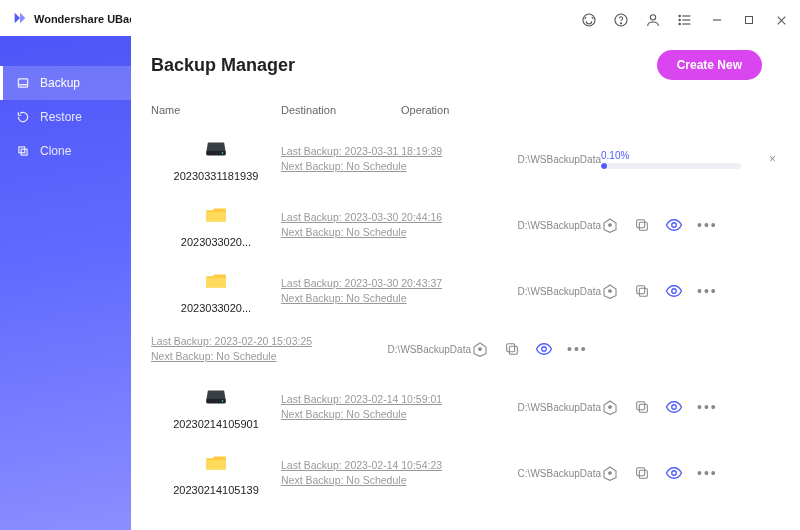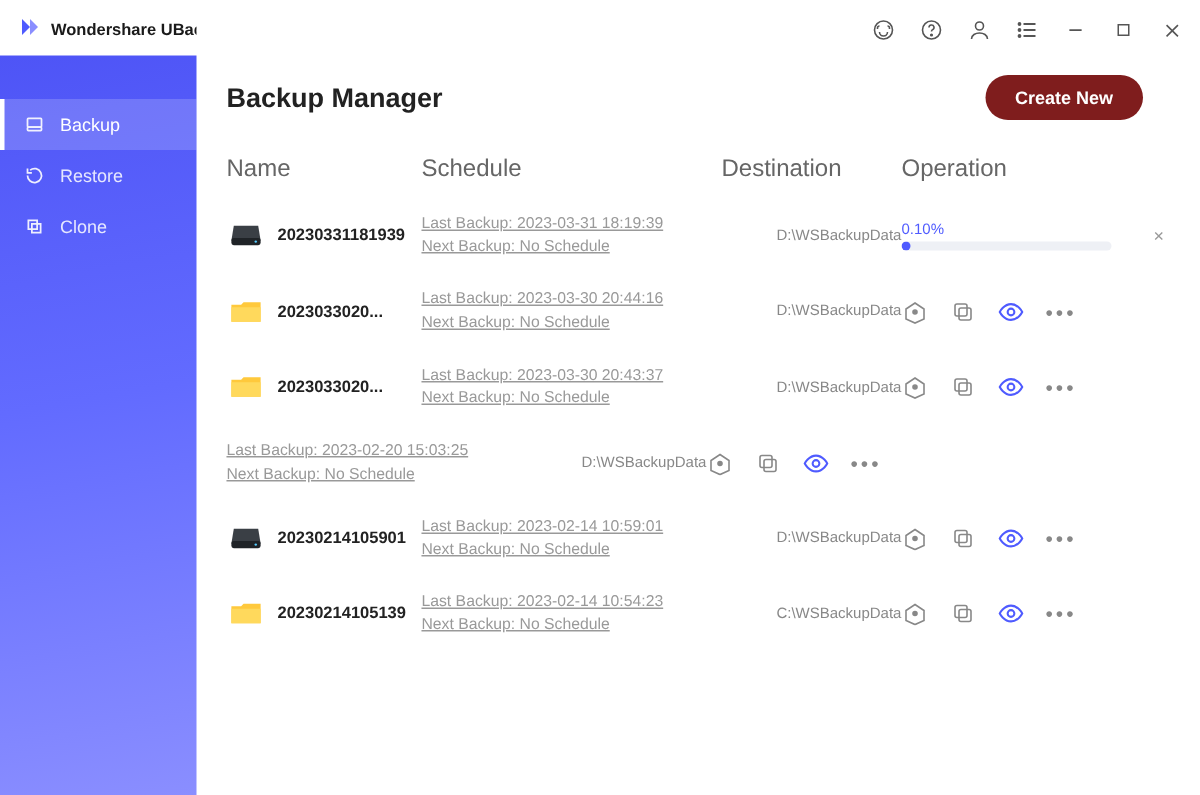--- a/index.html
+++ b/index.html
@@ -11,29 +11,29 @@
   .nav { display:flex; flex-direction:column; padding-top: 30px; }
   .nav-item { display:flex; align-items:center; gap:10px; padding: 10px 16px; font-size: 12px; color: rgba(255,255,255,0.85); cursor:pointer; }
   .nav-item.active { background: rgba(255,255,255,0.18); color:#fff; position:relative; }
   .nav-item.active::before { content:""; position:absolute; left:0; top:0; bottom:0; width:3px; background:#fff; }
   .nav-item .icon { width:14px; height:14px; display:flex; align-items:center; justify-content:center; opacity:0.9; }
   .main { flex:1; display:flex; flex-direction:column; position:relative; }
   .titlebar { height: 36px; display:flex; align-items:center; justify-content:flex-end; padding: 4px 10px 0 10px; gap:14px; background:#fff; }
   .titlebar .tb-btn { width:18px; height:18px; display:flex; align-items:center; justify-content:center; color:#555; cursor:pointer; }
   .header { display:flex; align-items:center; justify-content:space-between; padding: 14px 38px 18px 20px; }
   .header h1 { font-size: 18px; font-weight:700; color:#222; }
-  .create-btn { background:#7f1d1d; color:#fff; border:none; border-radius: 18px; padding: 8px 20px; font-size:12px; font-weight:600; cursor:pointer; }
+  .create-btn { background:#d946ef; color:#fff; border:none; border-radius: 18px; padding: 8px 20px; font-size:12px; font-weight:600; cursor:pointer; }
   .table { flex:1; padding: 0 20px 0 20px; }
-  .thead { display:flex; align-items:center; font-size: 16px; color:#666; padding: 6px 0 10px 0; border-bottom: none;}
+  .thead { display:flex; align-items:center; font-size: 11px; color:#666; padding: 6px 0 10px 0; border-bottom: none;}
   .col-name { width: 130px; flex: 0 0 130px; display:flex; align-items:center; gap:8px;}
   .col-sched { width: 200px; flex:0 0 200px;}
   .col-dest { width: 120px; flex: 0 0 120px; }
   .col-op { flex:1; }
   .row { display:flex; align-items:center; padding: 10px 0; font-size: 11px; color:#333;}
-  .row .col-name { font-weight:700; color:#222; overflow:hidden; white-space:nowrap; text-overflow:ellipsis; }
+  .row .col-name { font-weight:400; color:#222; overflow:hidden; white-space:nowrap; text-overflow:ellipsis;flex-direction:column; }
   .row .col-sched { color:#999; line-height:1.45; font-size: 10.5px; text-decoration: underline;}
   .row .col-dest { color:#888; font-size:10px;text-align:right;}
   .row .col-op { display:flex; align-items:center; gap:14px; }
   .file-icon { width:26px; height:26px; flex:0 0 26px; display:flex; align-items:center; justify-content:center;}
   .progress-wrap { display:flex; flex-direction:column; gap:2px; width:150px;}
   .progress-label { color:#4f5bff; font-size:10px;}
   .progress-bar { height:6px; width:140px; background:#eef0f5; border-radius:3px; position:relative; overflow:hidden;}
   .progress-fill { position:absolute; left:0; top:0; bottom:0; background:#4f5bff; border-radius:3px;}
   .cancel-x { color:#999; font-size:12px; cursor:pointer; padding:0 4px;}
   .op-icon { width:18px; height:18px; display:flex; align-items:center; justify-content:center; color:#888; cursor:pointer;}
@@ -138,21 +138,20 @@
     </div>
 
     <div class="header">
       <h1>Backup Manager</h1>
       <button class="create-btn">Create New</button>
     </div>
 
     <div class="table">
       <div class="thead">
         <div class="col-name">Name</div>
-        <div class="col-sched">Schedule</div>
         <div class="col-dest">Destination</div>
         <div class="col-op">Operation</div>
       </div>
       <div id="rows">
           <div class="row">
             <div class="col-name">
               <span class="file-icon">
                 <svg width="26" height="26" viewBox="0 0 32 32">
                   <path fill="#3a3f45" d="M6 8 L26 8 L28 20 L4 20 Z"></path>
                   <rect x="4" y="18" width="24" height="6" rx="2" fill="#1f2327"></rect>

